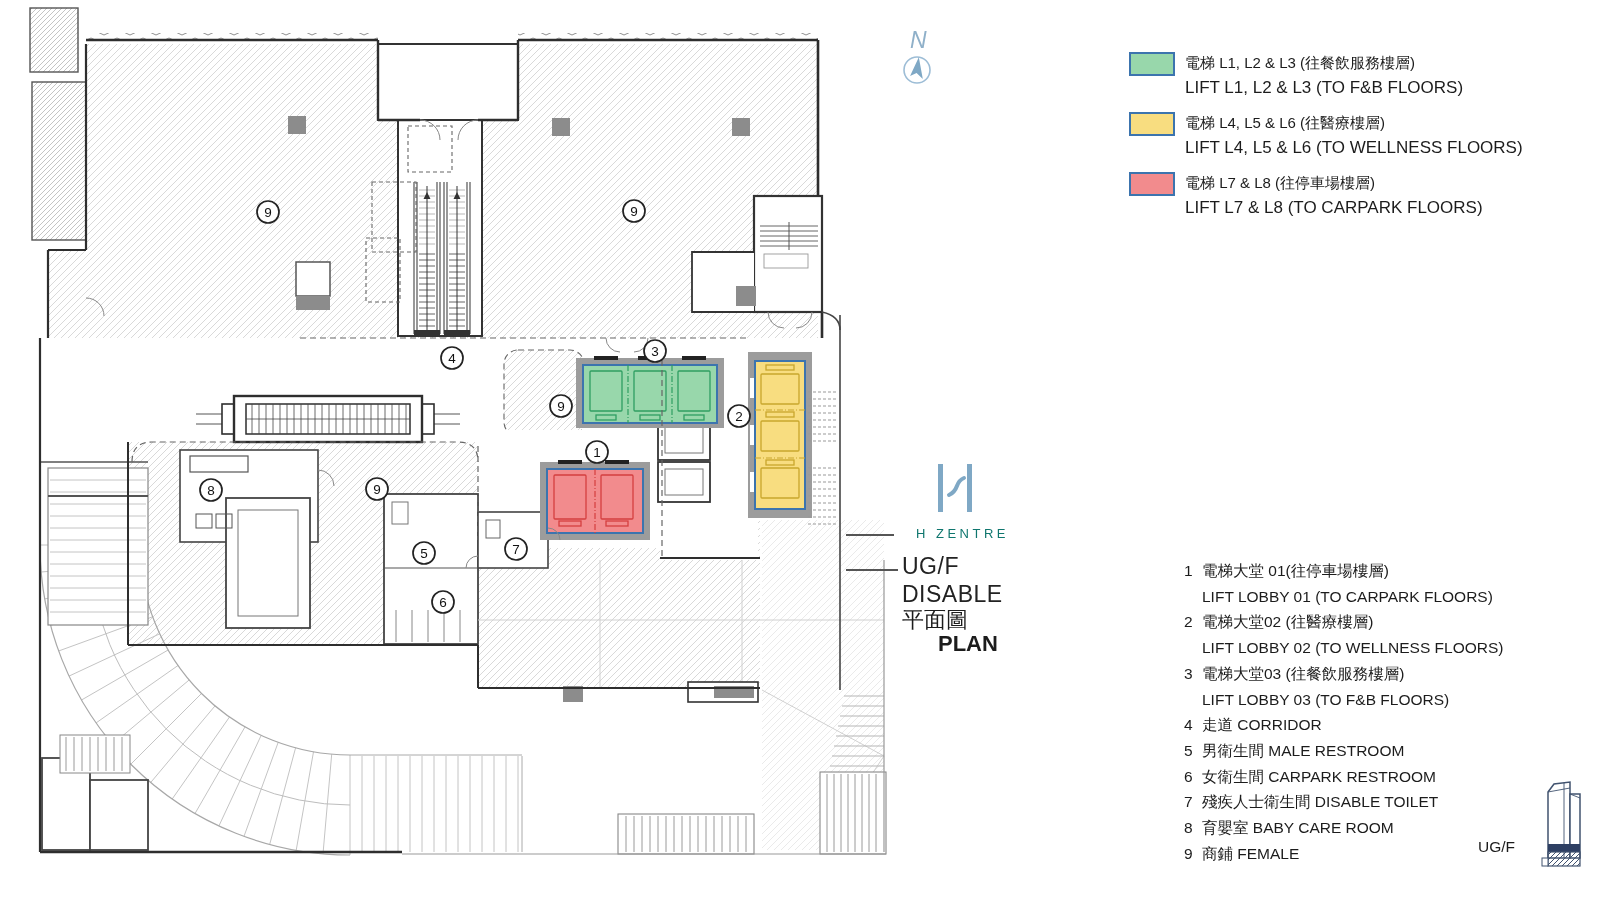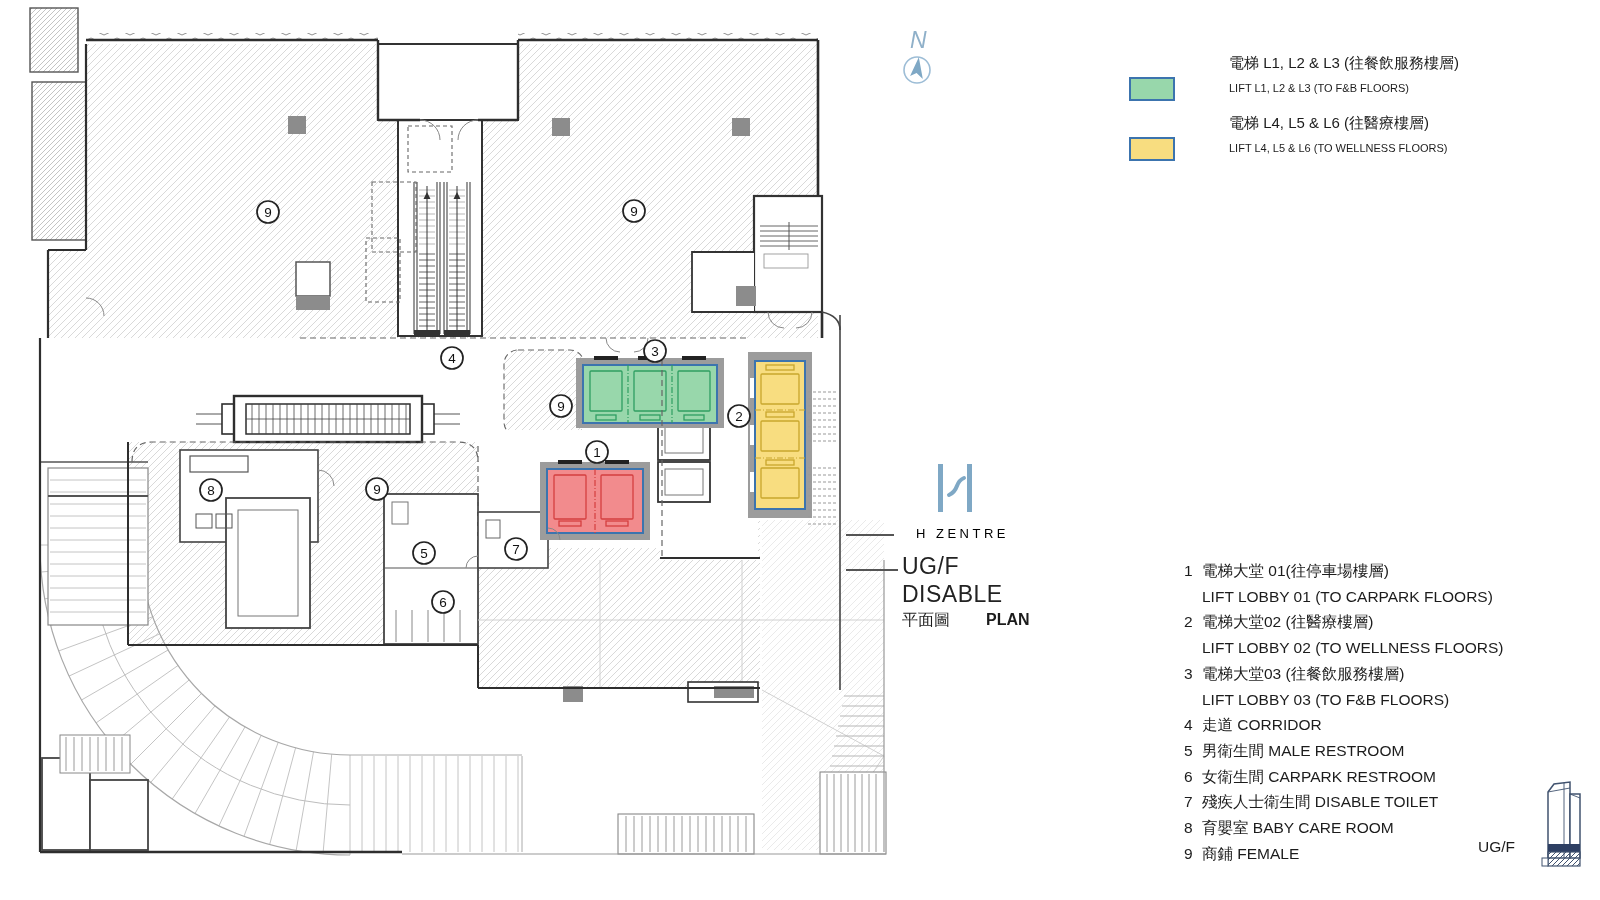--- a/index.html
+++ b/index.html
@@ -1,31 +1,31 @@
 <!DOCTYPE html>
 <html><head>
 <meta charset="utf-8">
 <style>
   html,body{margin:0;padding:0;background:#fff;width:1600px;height:900px;overflow:hidden;
     font-family:"Liberation Sans","DejaVu Sans",sans-serif;color:#1c1c1c;}
   .abs{position:absolute;}
   
   #legend{left:1129px;top:50px;width:460px;}
-  .legend-item{display:flex;align-items:flex-end;margin-bottom:9px;gap:44px;}
+  .legend-item{display:flex;align-items:flex-start;margin-bottom:9px;}
   .legend-sw{width:42px;height:20px;border:2px solid #3c74ae;margin-right:10px;margin-top:2px;flex:none;}
   .legend-zh{font-size:15px;line-height:25px;white-space:nowrap;}
-  .legend-en{font-size:11px;line-height:26px;white-space:nowrap;}
+  .legend-en{font-size:17px;line-height:26px;white-space:nowrap;}
   
   #titleblock{left:902px;top:552px;}
   .tb-floor,.tb-use{font-size:23px;line-height:28px;letter-spacing:.5px;color:#222;}
-  .tb-row{font-size:16px;line-height:24px;display:flex;}
+  .tb-row{font-size:22px;line-height:24px;display:flex;flex-direction:column;}
   .tb-plan-en{margin-left:36px;font-weight:bold;}
   
   #logo{left:916px;top:462px;width:78px;text-align:center;}
-  .logo-text{font-size:13px;letter-spacing:3.5px;color:#000000;margin-top:6px;white-space:nowrap;}
+  .logo-text{font-size:13px;letter-spacing:3.5px;color:#0f766e;margin-top:6px;white-space:nowrap;}
   
   #keylist{left:1184px;top:558px;width:420px;}
   .key-row{display:flex;font-size:15.5px;line-height:25.7px;white-space:nowrap;}
   .key-num{width:15px;flex:none;}
   .key-text{margin-left:3px;}
   
   #floortag{left:1478px;top:838px;font-size:15.5px;}
   .leader{position:absolute;height:2px;background:#555;}
   svg{display:block;}
 </style>
@@ -325,20 +325,27 @@
       <div class="legend-en">LIFT L1, L2 &amp; L3 (TO F&amp;B FLOORS)</div>
     </div>
   </div>
   <div class="legend-item">
     <div class="legend-sw" style="background-color: rgb(248, 221, 128);"></div>
     <div>
       <div class="legend-zh">電梯 L4, L5 &amp; L6 (往醫療樓層)</div>
       <div class="legend-en">LIFT L4, L5 &amp; L6 (TO WELLNESS FLOORS)</div>
     </div>
   </div>
+  <div class="legend-item">
+    <div class="legend-sw" style="background-color: rgb(242, 139, 141);"></div>
+    <div>
+      <div class="legend-zh">電梯 L7 &amp; L8 (往停車場樓層)</div>
+      <div class="legend-en">LIFT L7 &amp; L8 (TO CARPARK FLOORS)</div>
+    </div>
+  </div>
 </div>
 
 <div id="keylist" class="abs">
   <div class="key-row">
       <span class="key-num">1</span>
       <span class="key-text">電梯大堂 01(往停車場樓層)</span>
     </div>
   <div class="key-row">
       <span class="key-num"></span>
       <span class="key-text">LIFT LOBBY 01  (TO CARPARK FLOORS)</span>

